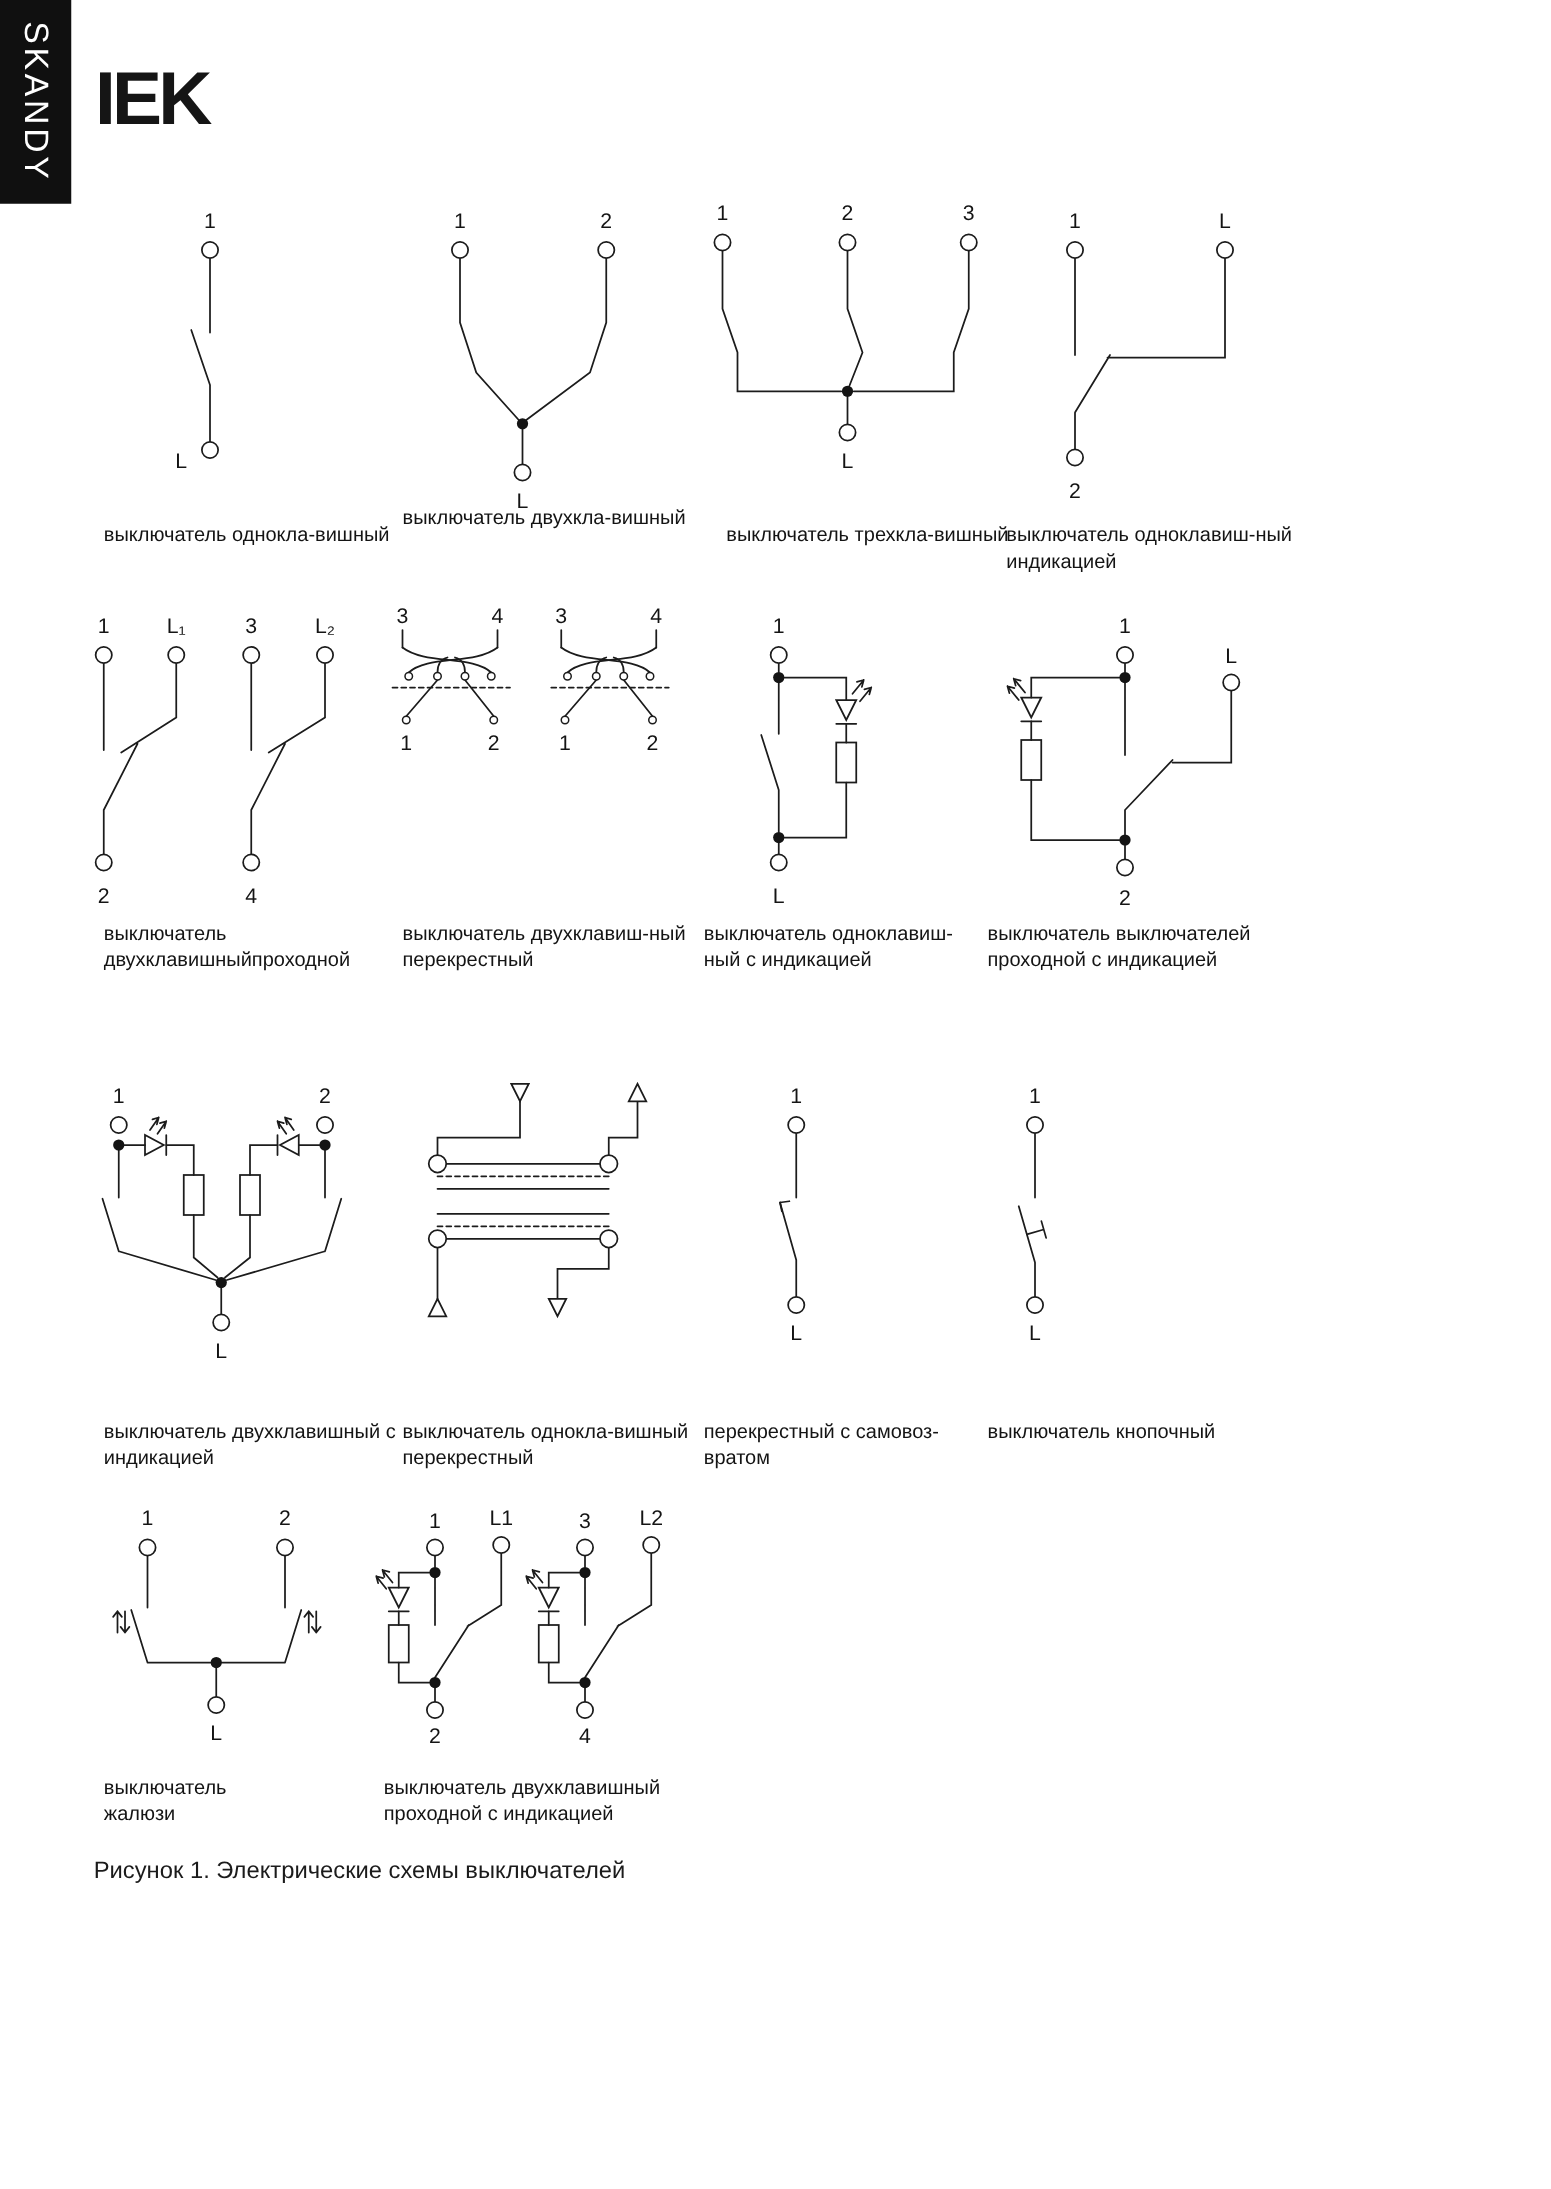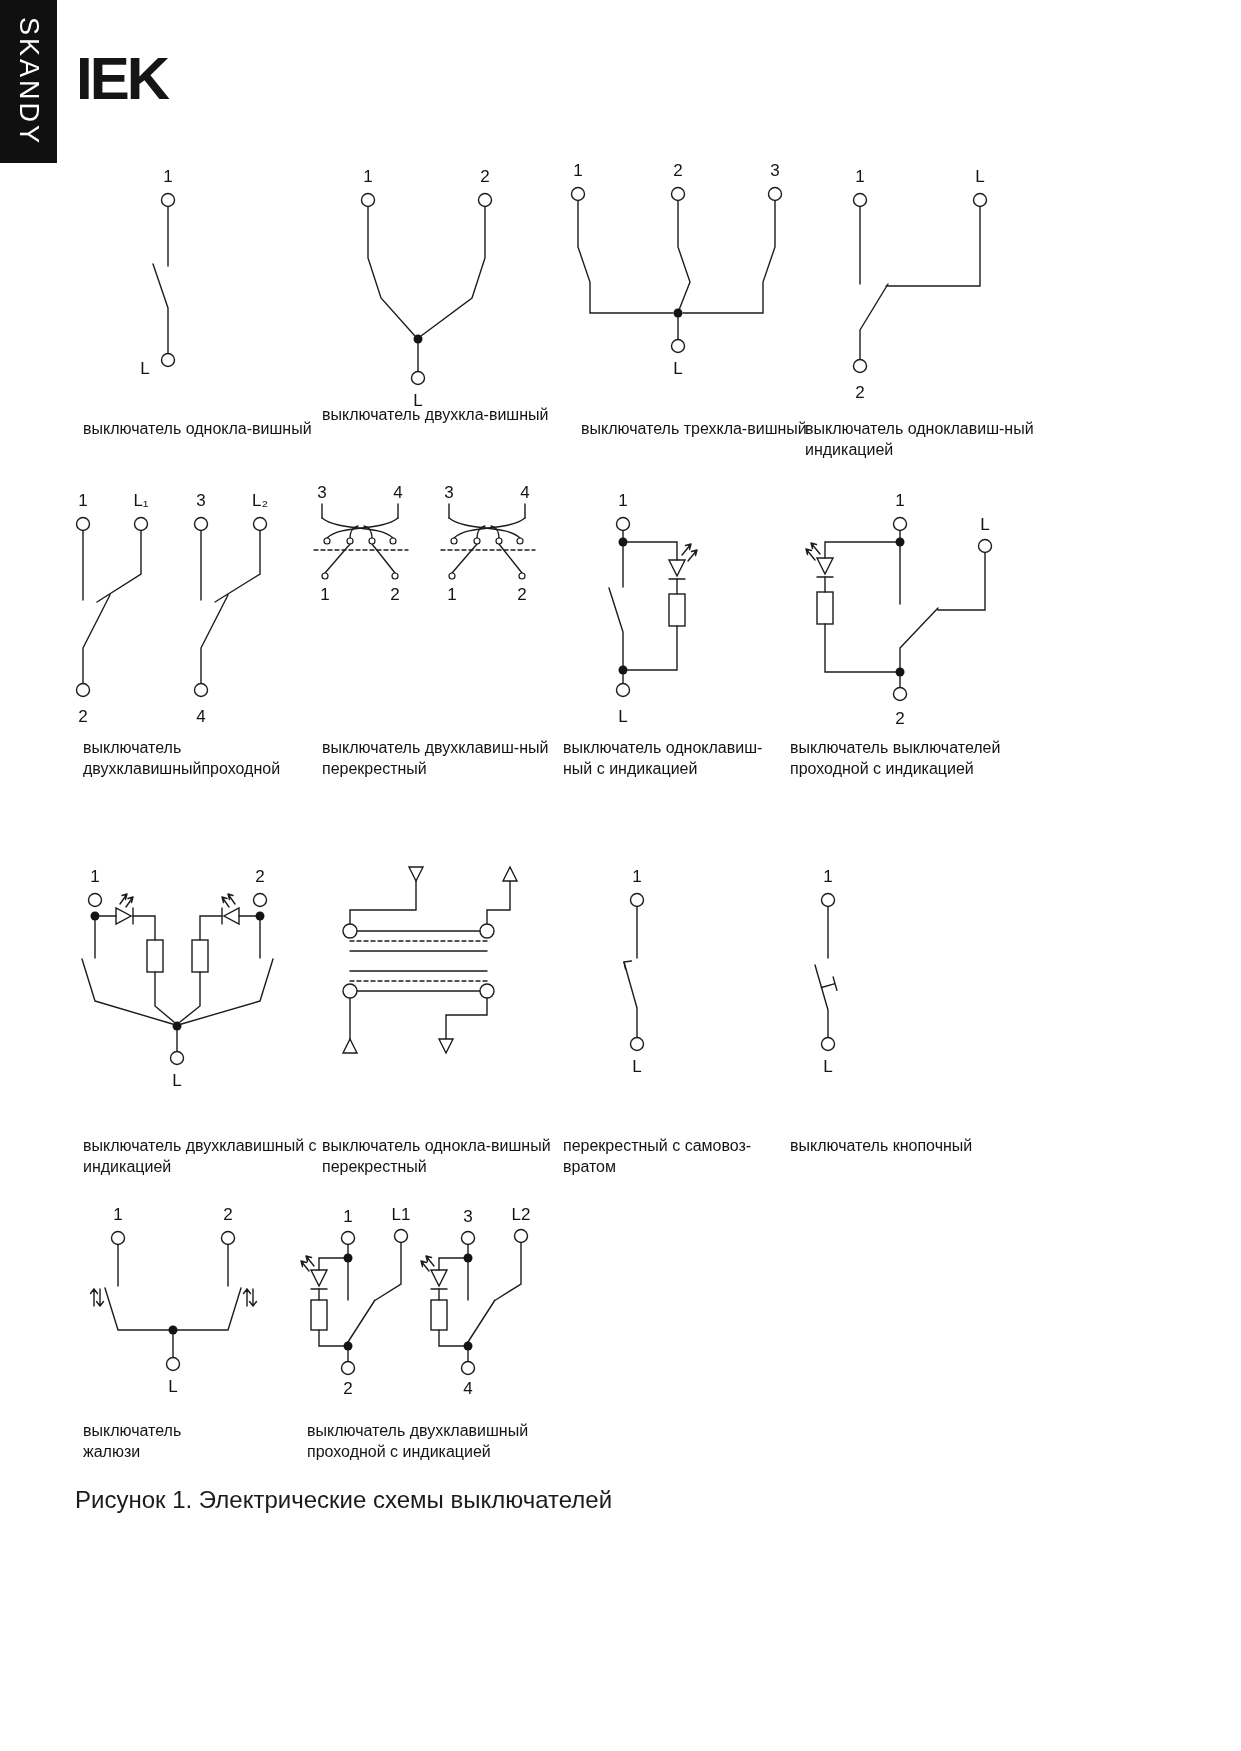--- a/index.html
+++ b/index.html
@@ -14,21 +14,21 @@
   .schematic line, .schematic path, .schematic polyline { stroke:#1c1c1c; stroke-width:1.4; fill:none; stroke-linecap:round; }
   .schematic rect, .schematic polygon { stroke:#1c1c1c; stroke-width:1.4; fill:none; }
   .schematic circle.term { stroke:#1c1c1c; stroke-width:1.4; fill:#ffffff; }
   .schematic circle.pin { stroke:#1c1c1c; stroke-width:1.2; fill:#ffffff; }
   .schematic circle.node { fill:#141414; stroke:none; }
   .schematic polygon.hollow { fill:#ffffff; stroke:#1c1c1c; }
   .schematic .dash { stroke-dasharray:4 3; }
   .schematic text { font-family:"Liberation Sans", sans-serif; font-size:17px; fill:#141414; text-anchor:middle; }
   .caption { position:absolute; font-size:16px; color:#141414; line-height:1.32; }
   .cap-line { white-space:nowrap; }
-  .figure-caption { position:absolute; left:75px; top:1486px; font-size:24px; color:#1b1b1b; white-space:nowrap; }
+  .figure-caption { position:absolute; left:75px; top:1486px; font-size:19px; color:#1b1b1b; white-space:nowrap; }
 </style>
 </head>
 <body>
 
 <div class="page">
 
   <div class="brand-bar">
     <span class="brand-text">SKANDY</span>
   </div>
   <div class="logo">IEK</div>

